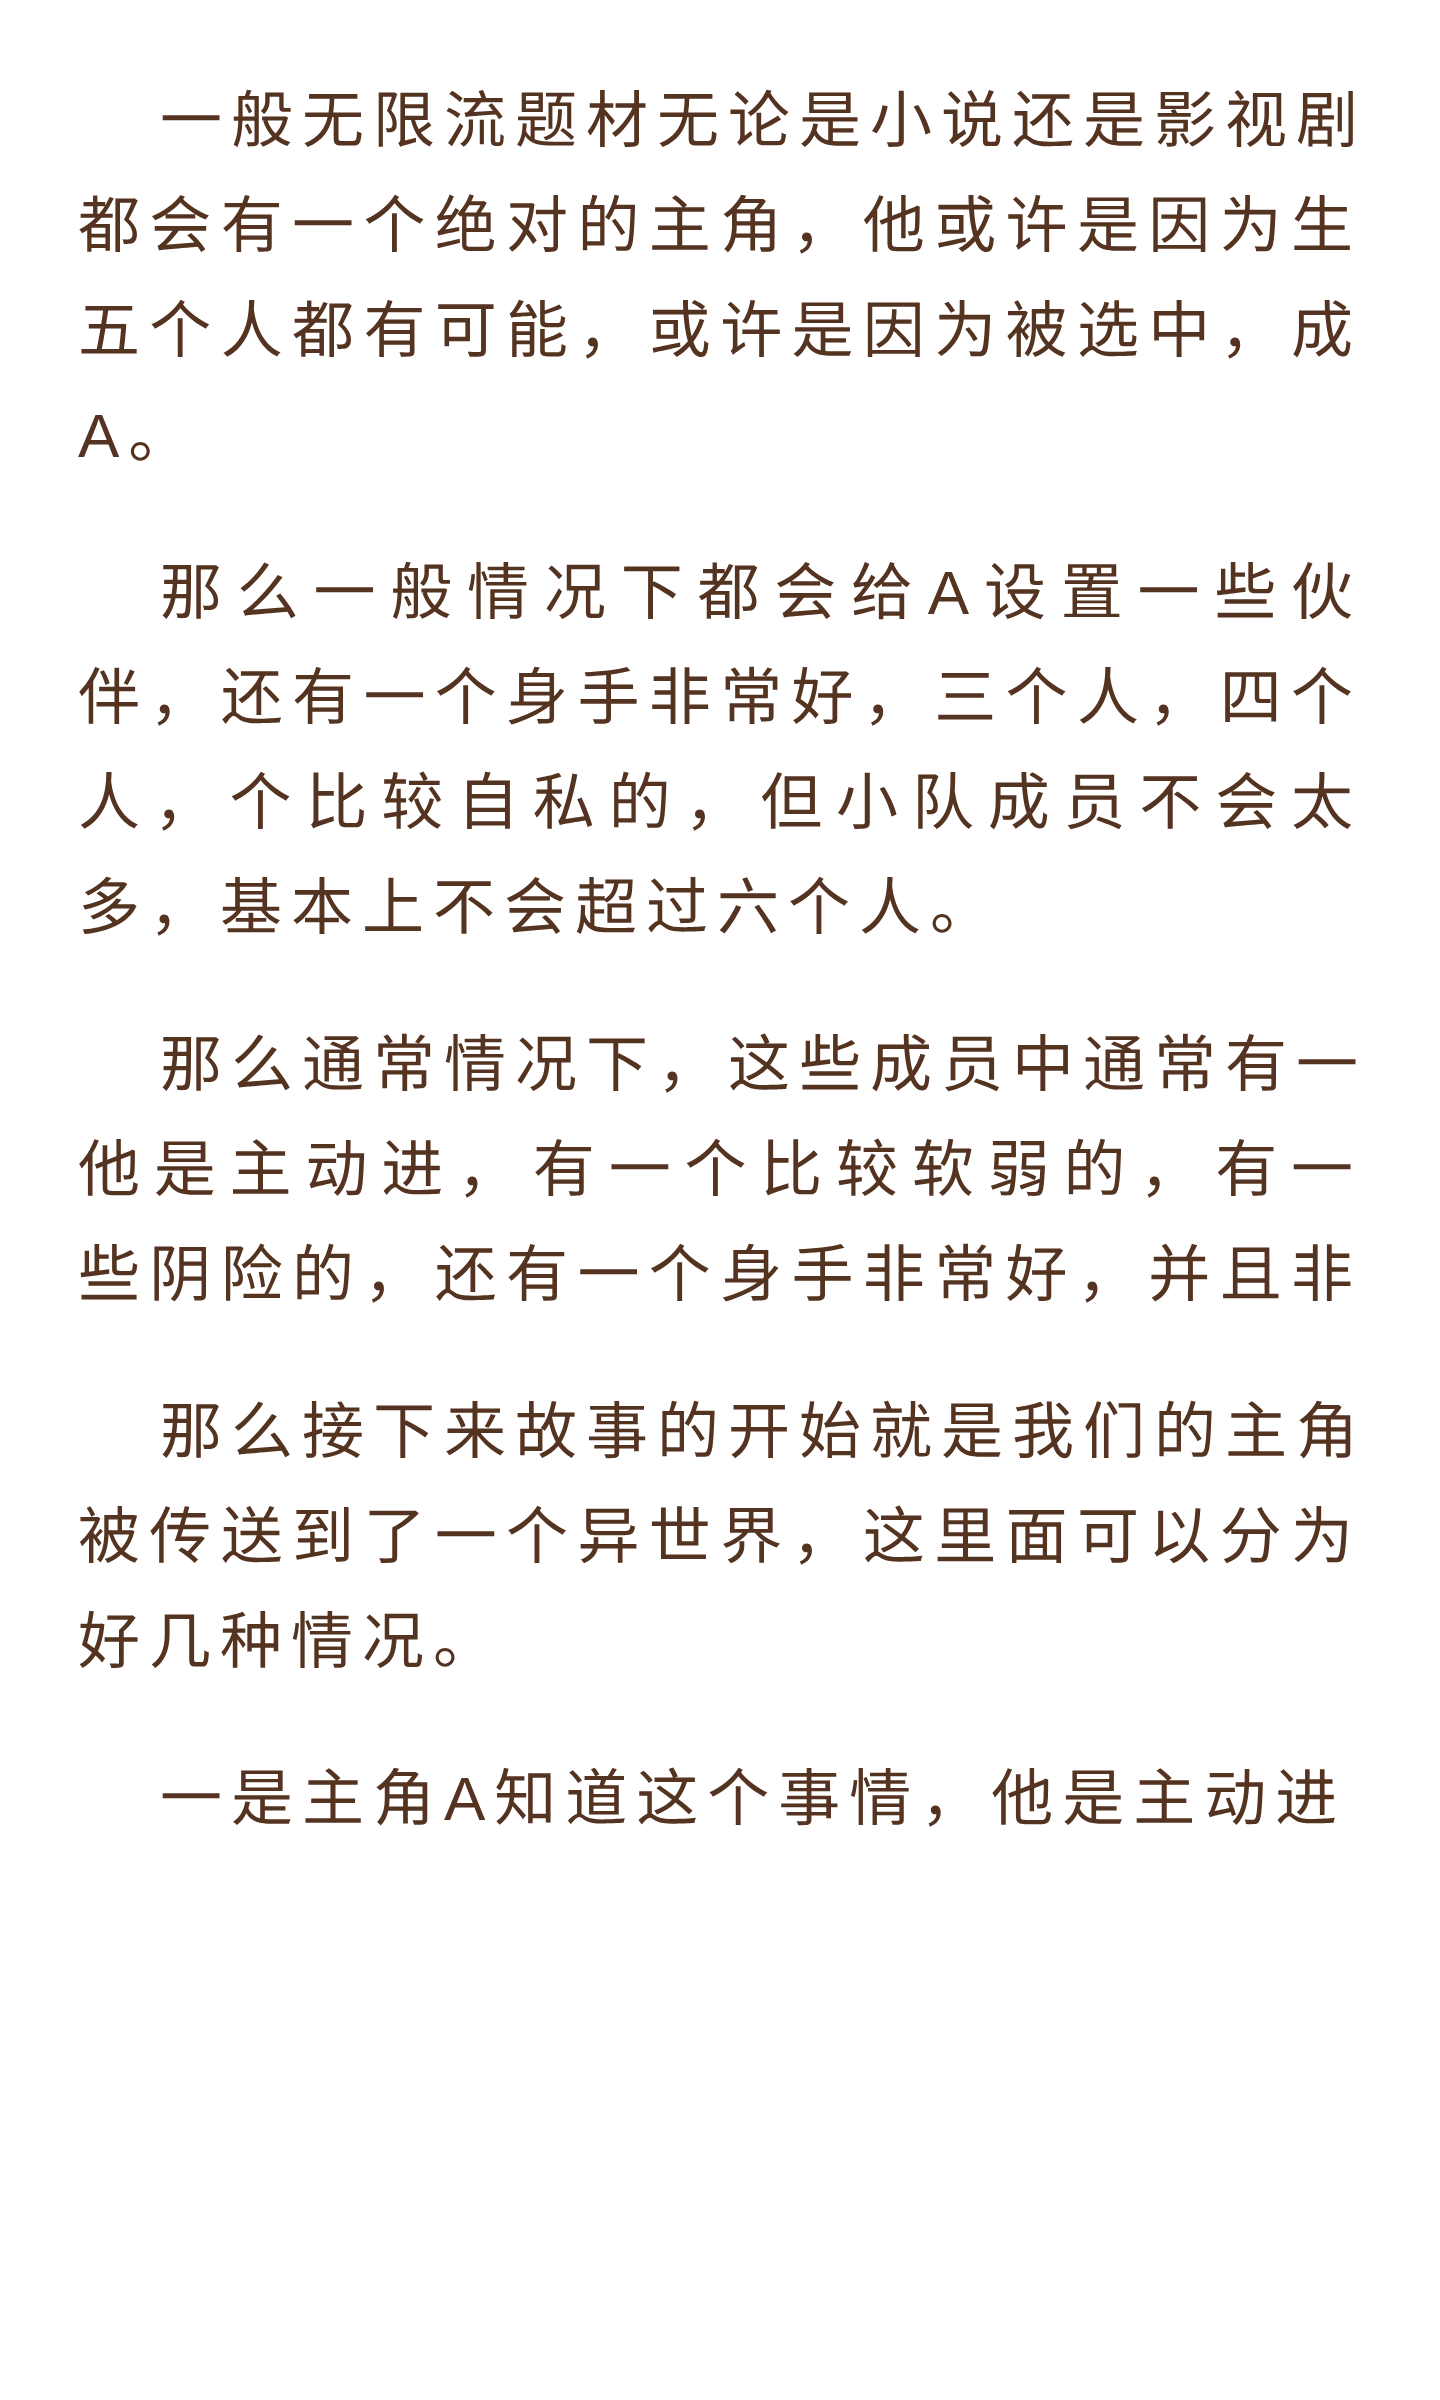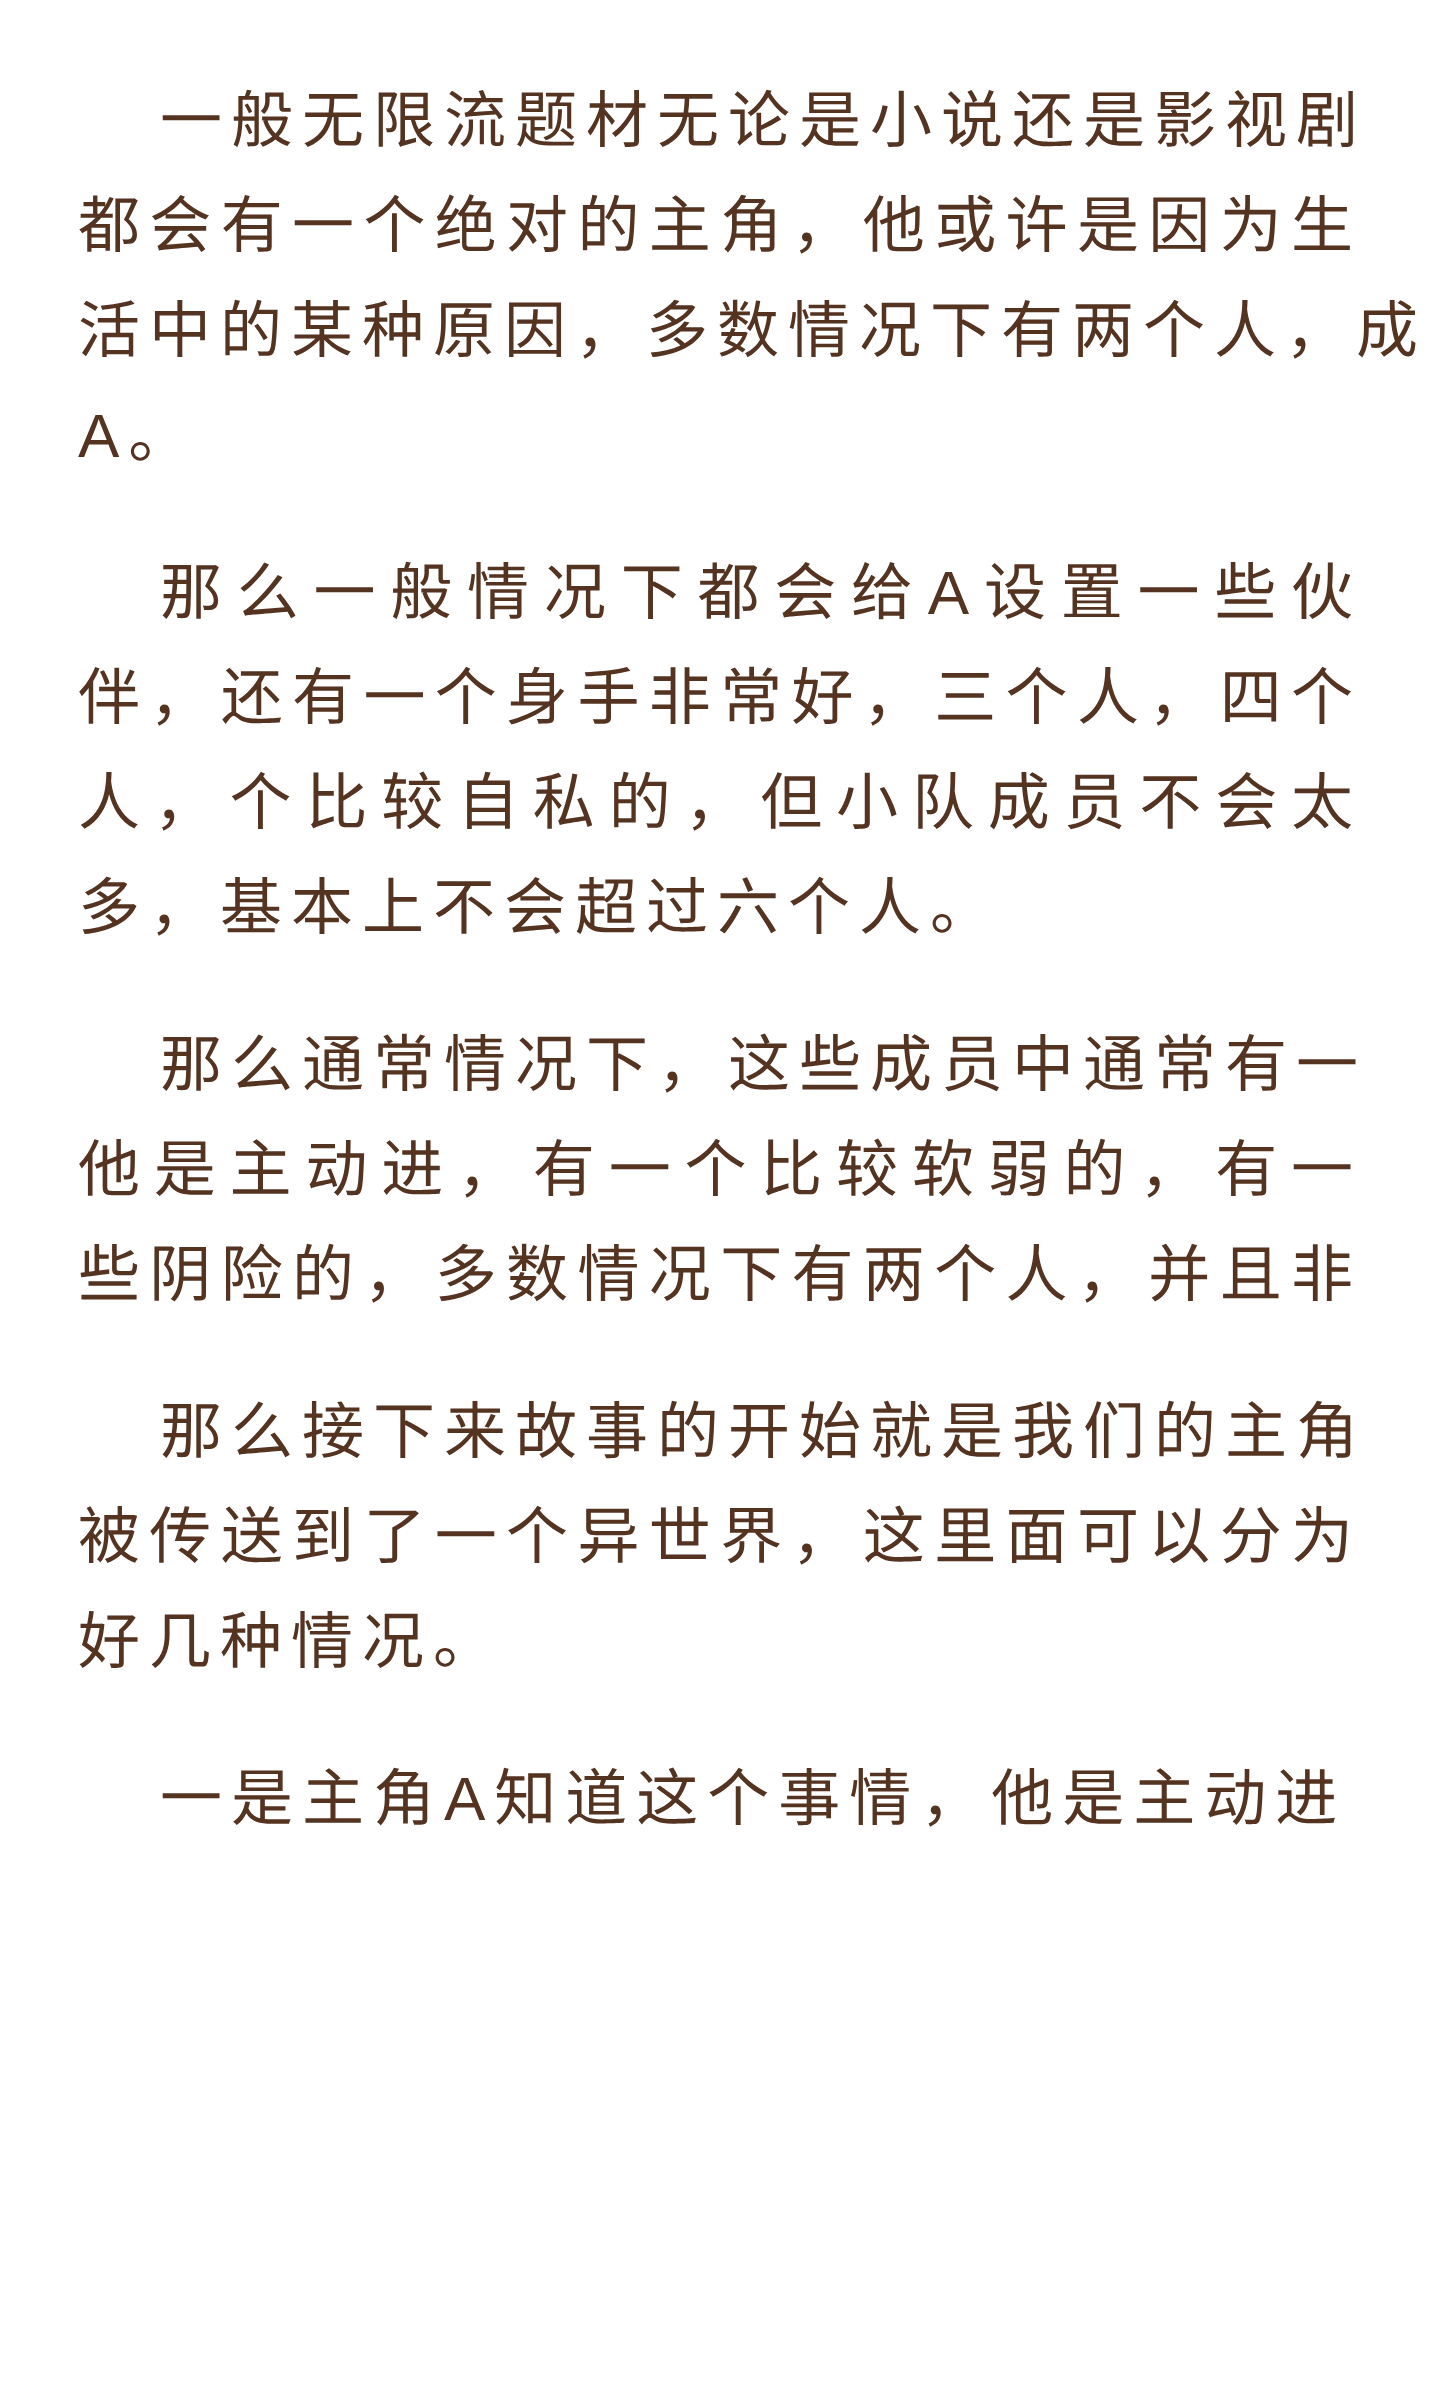--- a/index.html
+++ b/index.html
@@ -66,33 +66,33 @@
   }
 </style>
 </head>
 <body>
 
 <div class="page">
   <div class="text-body" id="text-body">
       <div class="paragraph">
         <div class="line first">一般无限流题材无论是小说还是影视剧</div>
         <div class="line">都会有一个绝对的主角，他或许是因为生</div>
-        <div class="line">活中的某种原因，多数情况下有两个人，成</div>
+        <div class="line">五个人都有可能，或许是因为被选中，成</div>
         <div class="line last">A。</div>
       </div>
       <div class="paragraph">
         <div class="line first">那么一般情况下都会给A设置一些伙</div>
         <div class="line">伴，还有一个身手非常好，三个人，四个</div>
         <div class="line">人，个比较自私的，但小队成员不会太</div>
         <div class="line last">多，基本上不会超过六个人。</div>
       </div>
       <div class="paragraph">
         <div class="line first">那么通常情况下，这些成员中通常有一</div>
         <div class="line">他是主动进，有一个比较软弱的，有一</div>
-        <div class="line">些阴险的，多数情况下有两个人，并且非</div>
+        <div class="line">些阴险的，还有一个身手非常好，并且非</div>
       </div>
       <div class="paragraph">
         <div class="line first">那么接下来故事的开始就是我们的主角</div>
         <div class="line">被传送到了一个异世界，这里面可以分为</div>
         <div class="line last">好几种情况。</div>
       </div>
       <div class="paragraph">
         <div class="line first last">一是主角A知道这个事情，他是主动进</div>
       </div>
     </div>

